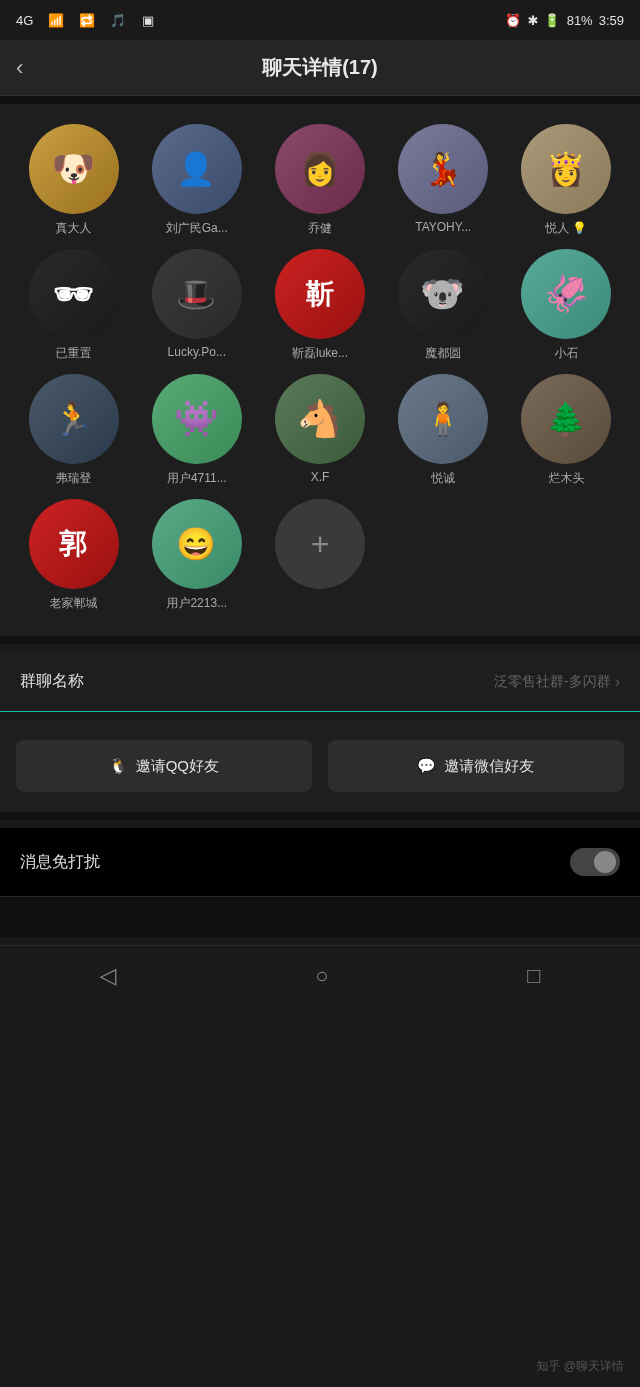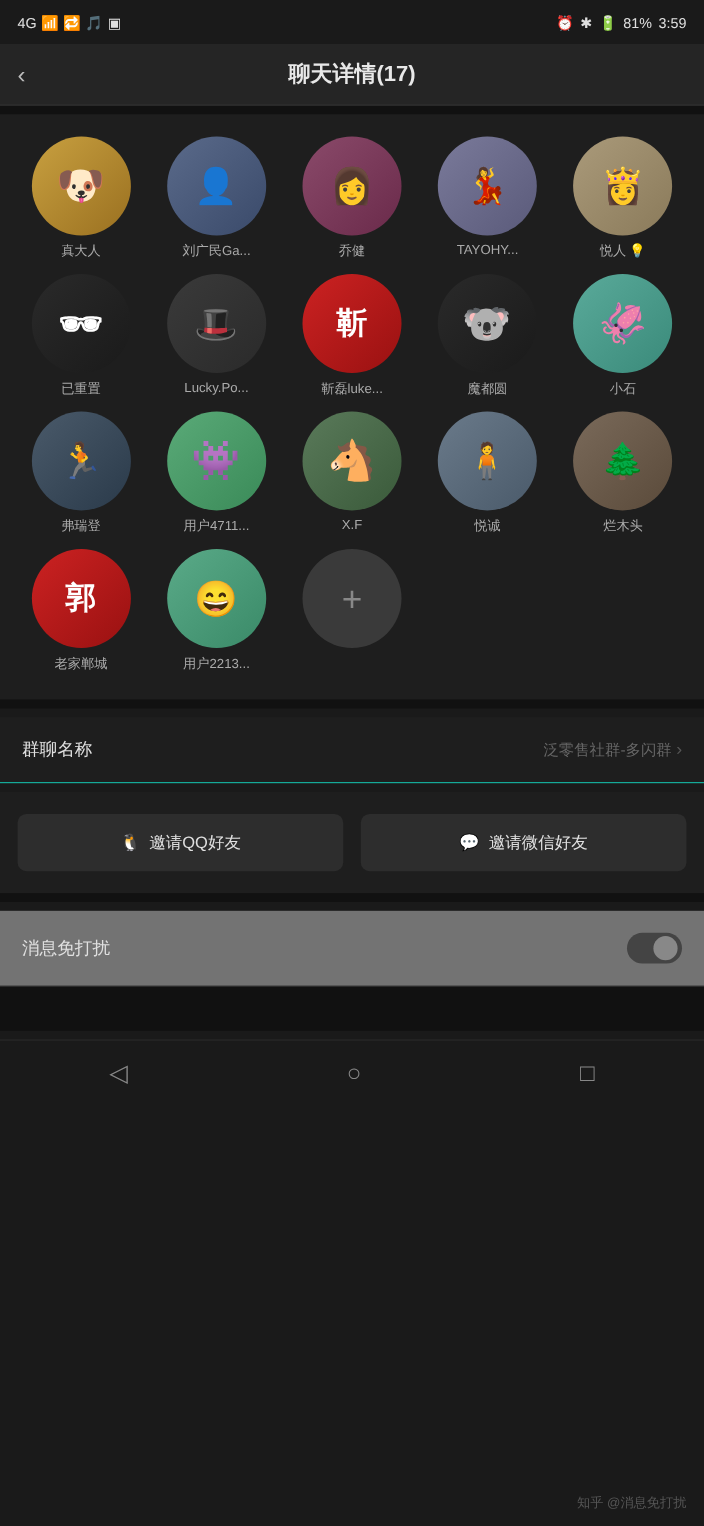--- a/index.html
+++ b/index.html
@@ -17,21 +17,21 @@
     .status-bar {
       height: 40px;
       background: #1a1a1a;
       display: flex;
       align-items: center;
       justify-content: space-between;
       padding: 0 16px;
       font-size: 13px;
       color: #e0e0e0;
     }
-    .status-left { display: flex; align-items: center; gap: 4px; }
+    .status-left { display: flex; align-items: center; gap: 15px; }
     .status-right { display: flex; align-items: center; gap: 6px; font-size: 13px; }
 
     
     .header {
       height: 56px;
       background: #252525;
       display: flex;
       align-items: center;
       justify-content: center;
       position: relative;
@@ -161,21 +161,21 @@
       align-items: center;
       justify-content: center;
       gap: 8px;
       font-size: 15px;
       color: #e0e0e0;
       cursor: pointer;
     }
 
     
     .toggle-section {
-      background: #737373;
+      background: #000000;
       margin-top: 8px;
     }
     .toggle-row {
       display: flex;
       align-items: center;
       justify-content: space-between;
       padding: 20px 20px;
       border-bottom: 1px solid #2a2a2a;
       min-height: 64px;
     }
@@ -419,13 +419,13 @@
     <span>◁</span>
   </div>
   <div class="bottom-nav-item">
     <span>○</span>
   </div>
   <div class="bottom-nav-item">
     <span>□</span>
   </div>
 </div>
 
-<div class="zhihu-text">知乎 @消息免打扰</div>
+<div class="zhihu-text">知乎 @聊天详情</div>
 
 </body></html>

